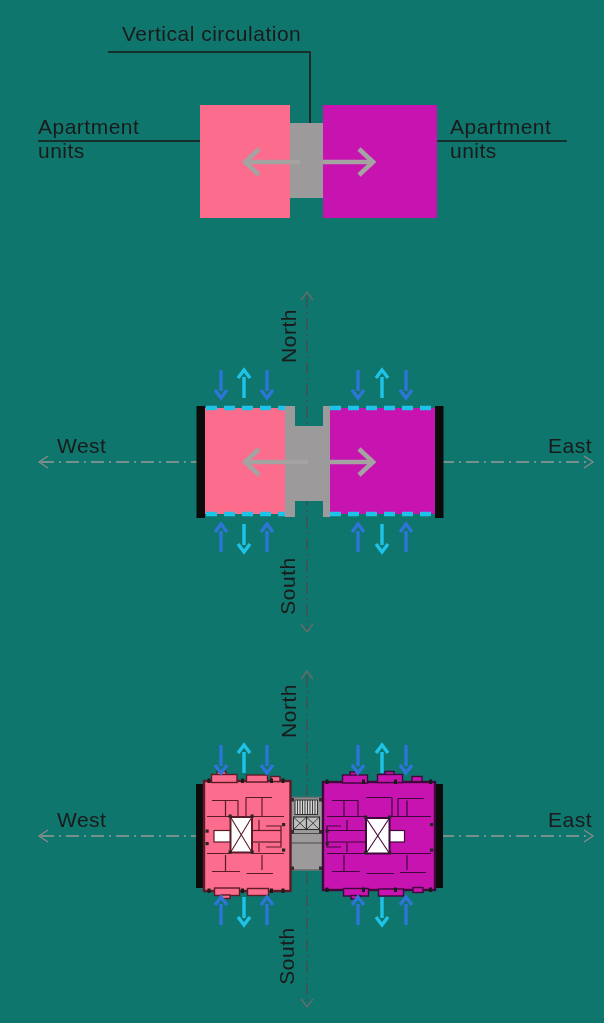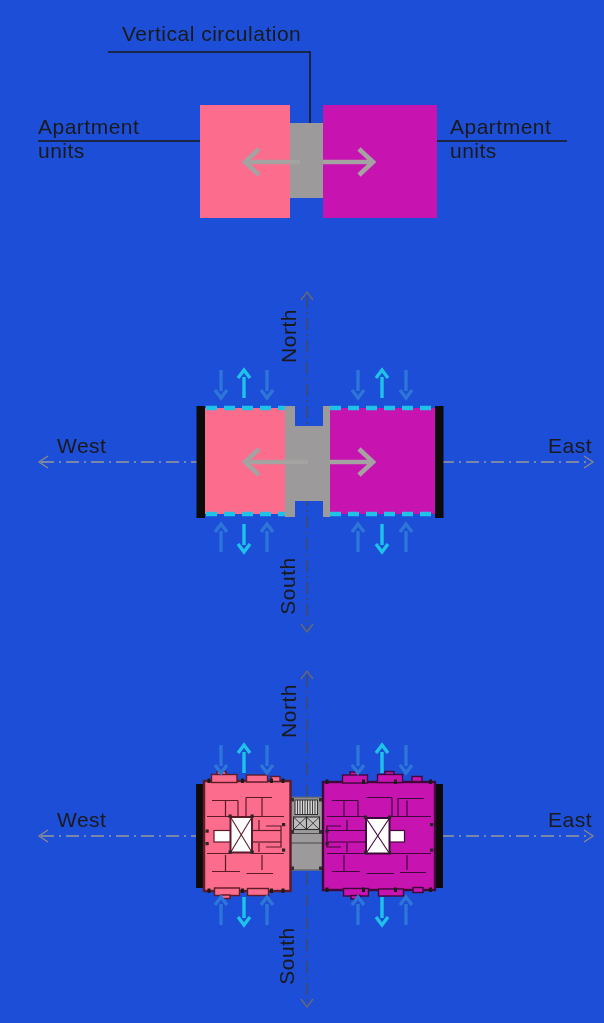--- a/index.html
+++ b/index.html
@@ -1,16 +1,16 @@
 <!DOCTYPE html>
 <html><head>
 <meta charset="utf-8">
 <style>
   html,body{margin:0;padding:0;background:#ffffff;}
-  .canvas{position:relative;width:604px;height:1023px;background:#1d4ed8;overflow:hidden;
+  .canvas{position:relative;width:604px;height:1023px;background:#0f766e;overflow:hidden;
           font-family:"Liberation Sans", sans-serif;}
   svg{display:block;position:absolute;left:0;top:0;}
   text{fill:#1a1a1a;font-family:"Liberation Sans", sans-serif;letter-spacing:0.5px;}
   .lbl{font-size:21px;font-weight:400;}
 </style>
 </head>
 <body>
 
 <div class="canvas">
 <svg width="604" height="1023" viewBox="0 0 604 1023">

